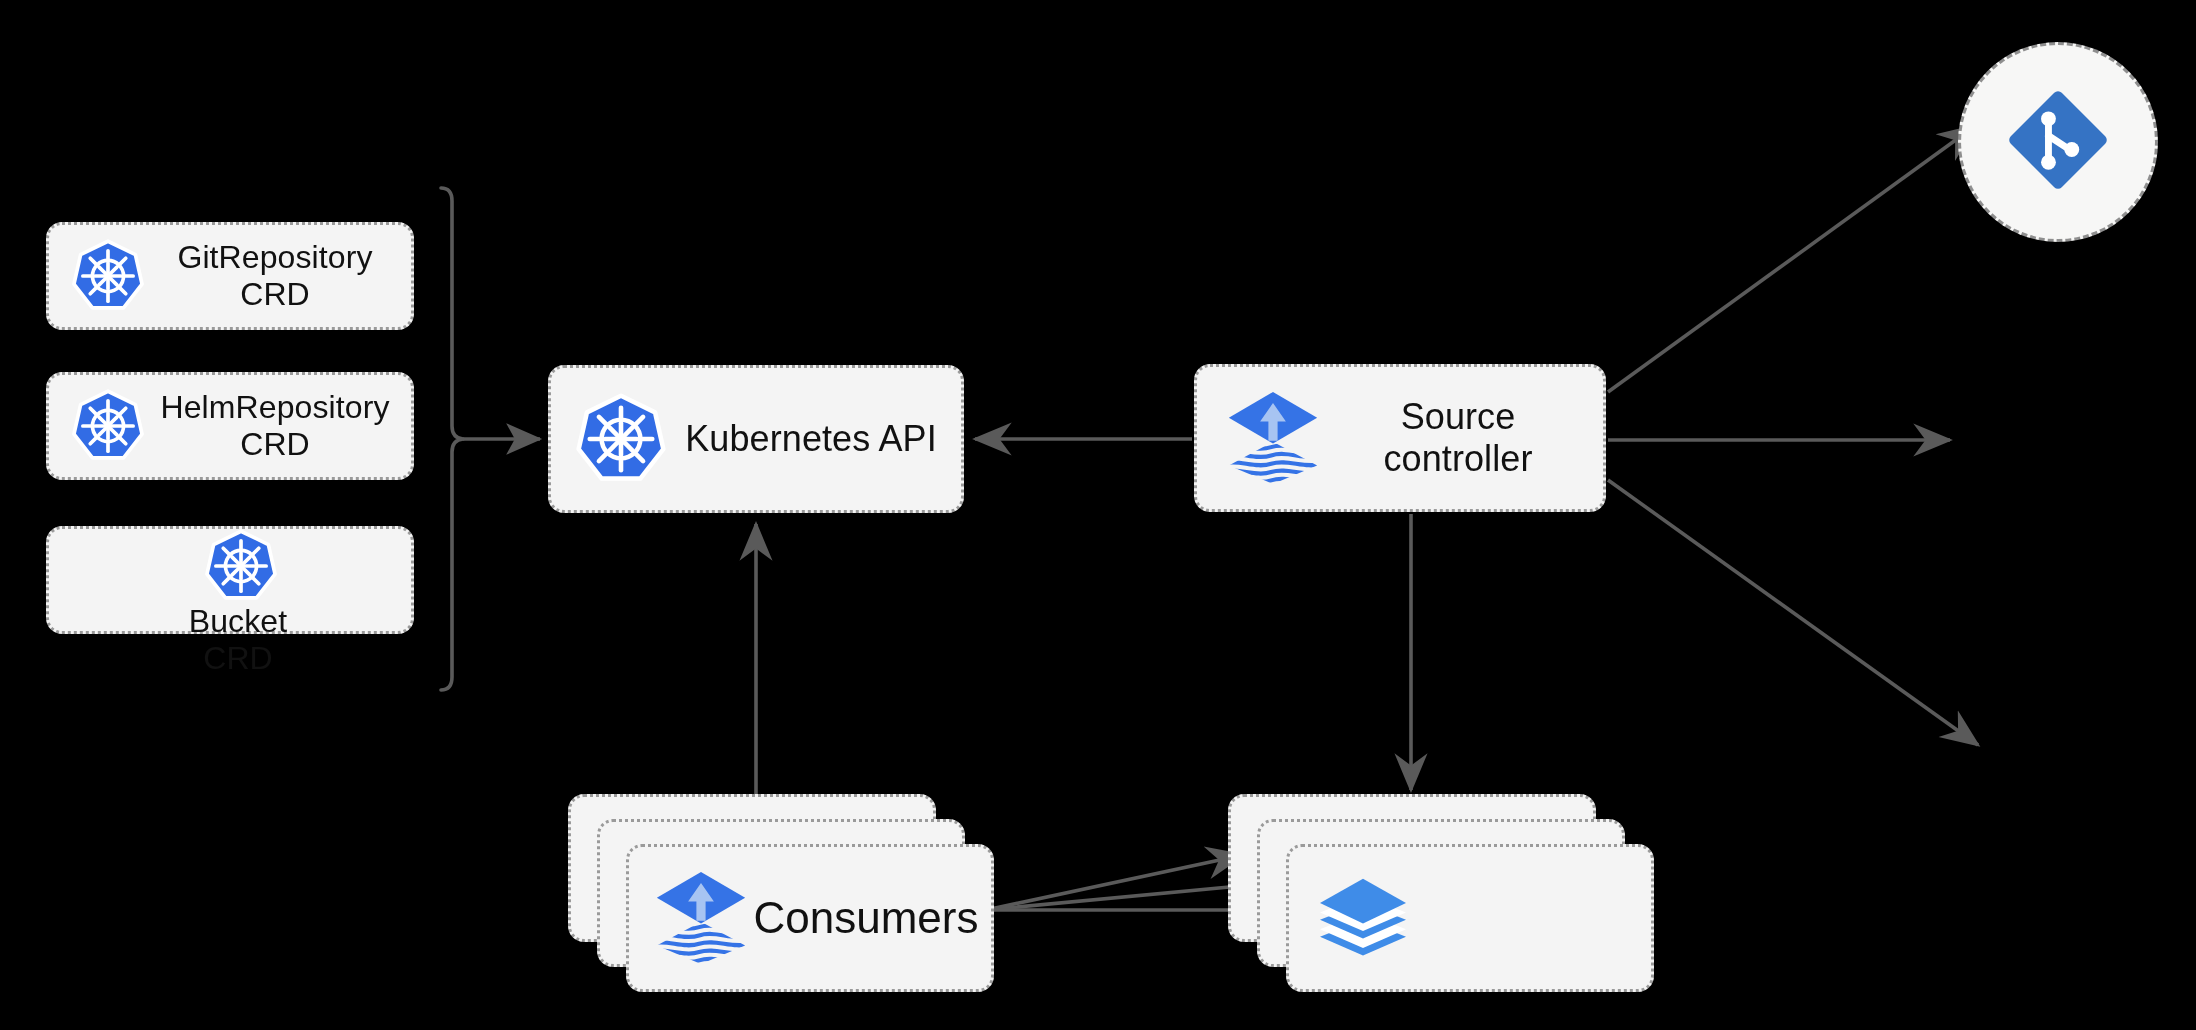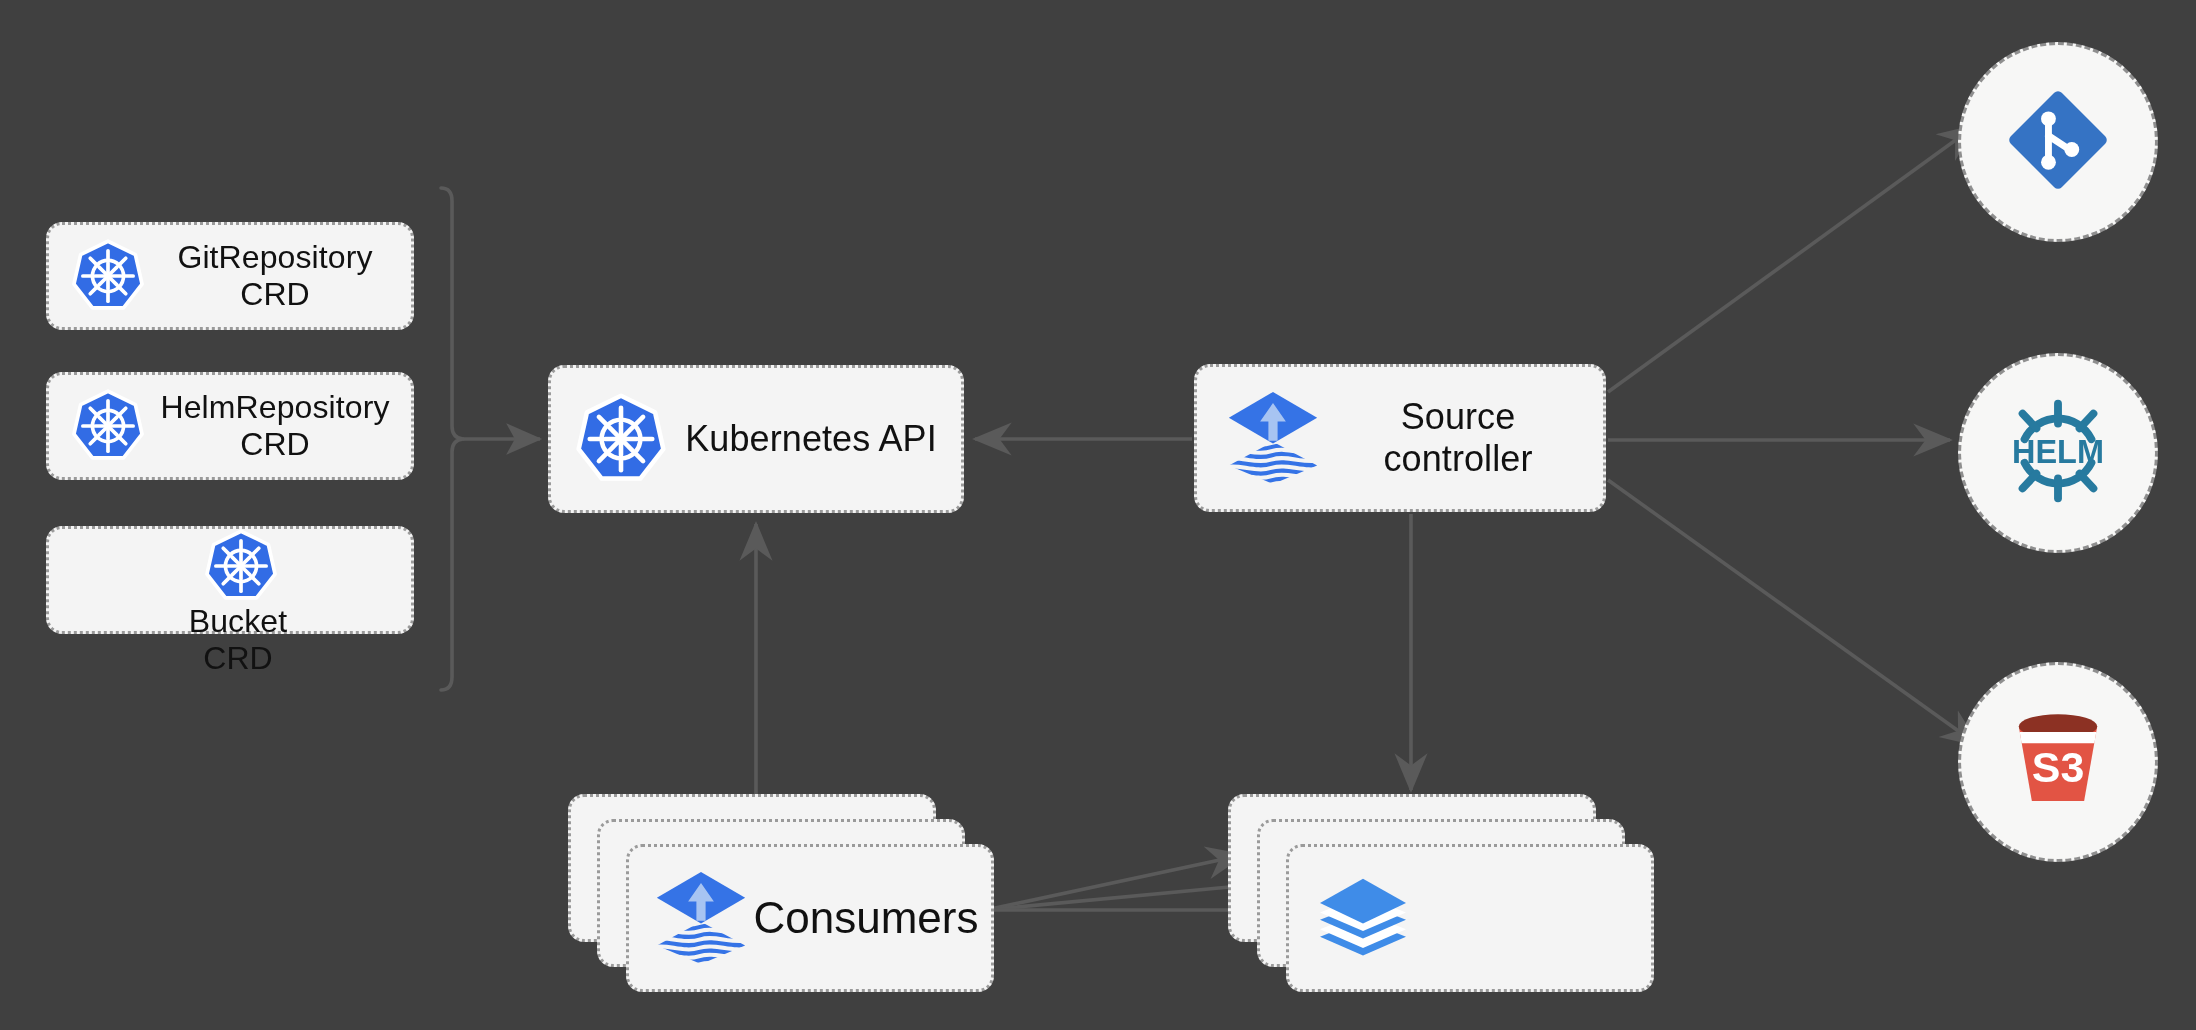--- a/index.html
+++ b/index.html
@@ -8,21 +8,21 @@
     background: #ffffff;
   }
   body {
     font-family: "Liberation Sans", sans-serif;
     -webkit-font-smoothing: antialiased;
   }
   #canvas {
     position: relative;
     width: 2196px;
     height: 1030px;
-    background: #404040;
+    background: #000000;
     overflow: hidden;
   }
 
   
   .node {
     position: absolute;
     box-sizing: border-box;
     background: #f4f4f4;
     border: 3px dotted #9a9a9a;
     border-radius: 16px;
@@ -384,42 +384,15 @@
           <line x1="41" y1="30" x2="41" y2="71"></line>
           <path d="M41,46 L61,59"></path>
         </g>
         <circle cx="41" cy="30" r="7" fill="#ffffff"></circle>
         <circle cx="41" cy="71" r="7" fill="#ffffff"></circle>
         <circle cx="63" cy="59" r="7" fill="#ffffff"></circle>
       </svg>
     </span>
   </div>
 
-  <div class="circle-node" id="circle-helm">
-    <span>
-      <svg viewBox="0 0 120 120" width="118" height="118" xmlns="http://www.w3.org/2000/svg">
-        <g stroke="#277a9f" stroke-width="8" fill="none" stroke-linecap="round">
-          <path d="M26,48 A38,38 0 0,1 94,48"></path>
-          <path d="M26,72 A38,38 0 0,0 94,72"></path>
-          <line x1="60" y1="12" x2="60" y2="32"></line>
-          <line x1="60" y1="88" x2="60" y2="108"></line>
-          <line x1="24" y1="22" x2="38" y2="37"></line>
-          <line x1="96" y1="22" x2="82" y2="37"></line>
-          <line x1="24" y1="98" x2="38" y2="83"></line>
-          <line x1="96" y1="98" x2="82" y2="83"></line>
-        </g>
-        <text x="60" y="72" text-anchor="middle" font-family="Liberation Sans, sans-serif" font-size="33" font-weight="bold" fill="#277a9f">HELM</text>
-      </svg>
-    </span>
-  </div>
-
-  <div class="circle-node" id="circle-s3">
-    <span>
-      <svg viewBox="0 0 120 120" width="112" height="112" xmlns="http://www.w3.org/2000/svg">
-        <path d="M18,24 L102,24 L88,104 L32,104 Z" fill="#e25444"></path>
-        <ellipse cx="60" cy="24" rx="42" ry="13" fill="#8c3123"></ellipse>
-        <path d="M19,30 L101,30 L99,42 L21,42 Z" fill="#ffffff"></path>
-        <text x="60" y="84" text-anchor="middle" font-family="Liberation Sans, sans-serif" font-size="46" font-weight="bold" fill="#ffffff">S3</text>
-      </svg>
-    </span>
-  </div>
+
 
 </div>
 
 </body></html>

